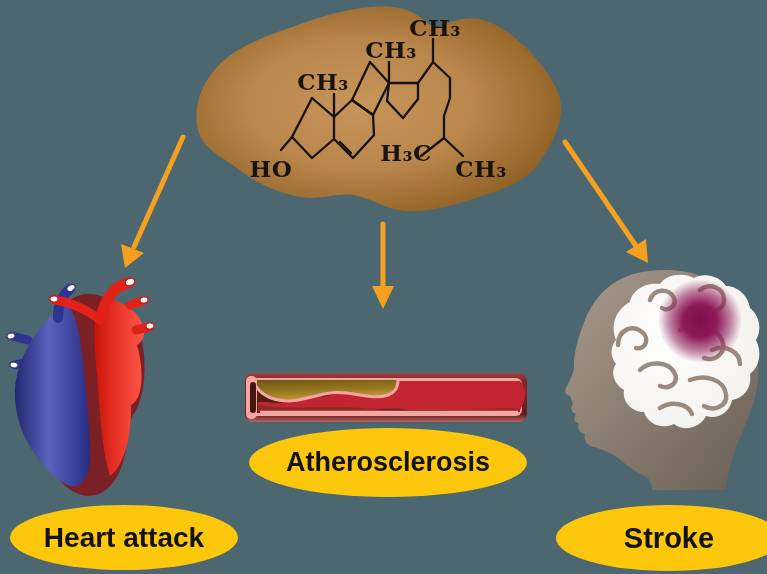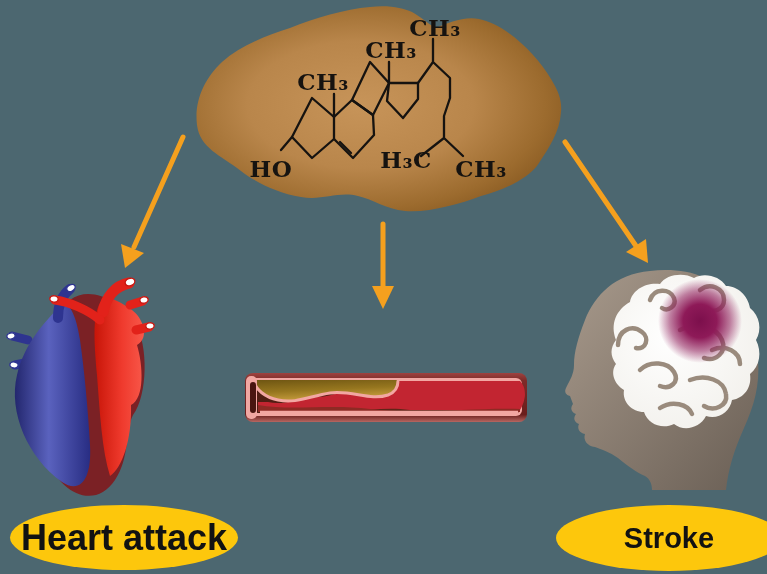--- a/index.html
+++ b/index.html
@@ -24,21 +24,21 @@
   }
   .badge{
     position:absolute;
     background:#FDC70C;
     border-radius:50%;
     display:flex;
     align-items:center;
     justify-content:center;
     font-weight:bold;
     color:#121212;
-    font-size:36px;
+    font-size:28px;
     white-space:nowrap;
   }
   .badge-heart{left:10px;top:505px;width:228px;height:65px;}
   .badge-athero{left:249px;top:428px;width:278px;height:69px;font-size:27px;}
   .badge-stroke{left:556px;top:505px;width:226px;height:66px;font-size:29px;}
 </style>
 </head>
 <body>
 
 <div class="canvas">
@@ -240,23 +240,26 @@
         <path d="M660,408 C672,400 688,404 692,414"></path>
       </g>
       <circle cx="700" cy="321" r="42" fill="url(#lesionGrad)"></circle>
     </g>
   </svg>
 
   <span class="chem-label" style="left:435px;top:27px">CH₃</span>
   <span class="chem-label" style="left:391px;top:49px">CH₃</span>
   <span class="chem-label" style="left:323px;top:81px">CH₃</span>
   <span class="chem-label" style="left:271px;top:168px">HO</span>
-  <span class="chem-label" style="left:406px;top:159px">H₃C</span>
+  <span class="chem-label" style="left:406px;top:152px">H₃C</span>
   <span class="chem-label" style="left:481px;top:168px">CH₃</span>
 
   <div class="badge badge-heart">
     <span>Heart attack</span>
+  </div>
+  <div class="badge badge-athero">
+    <span>Atherosclerosis</span>
   </div>
   <div class="badge badge-stroke">
     <span>Stroke</span>
   </div>
 
 </div>
 
 </body></html>

